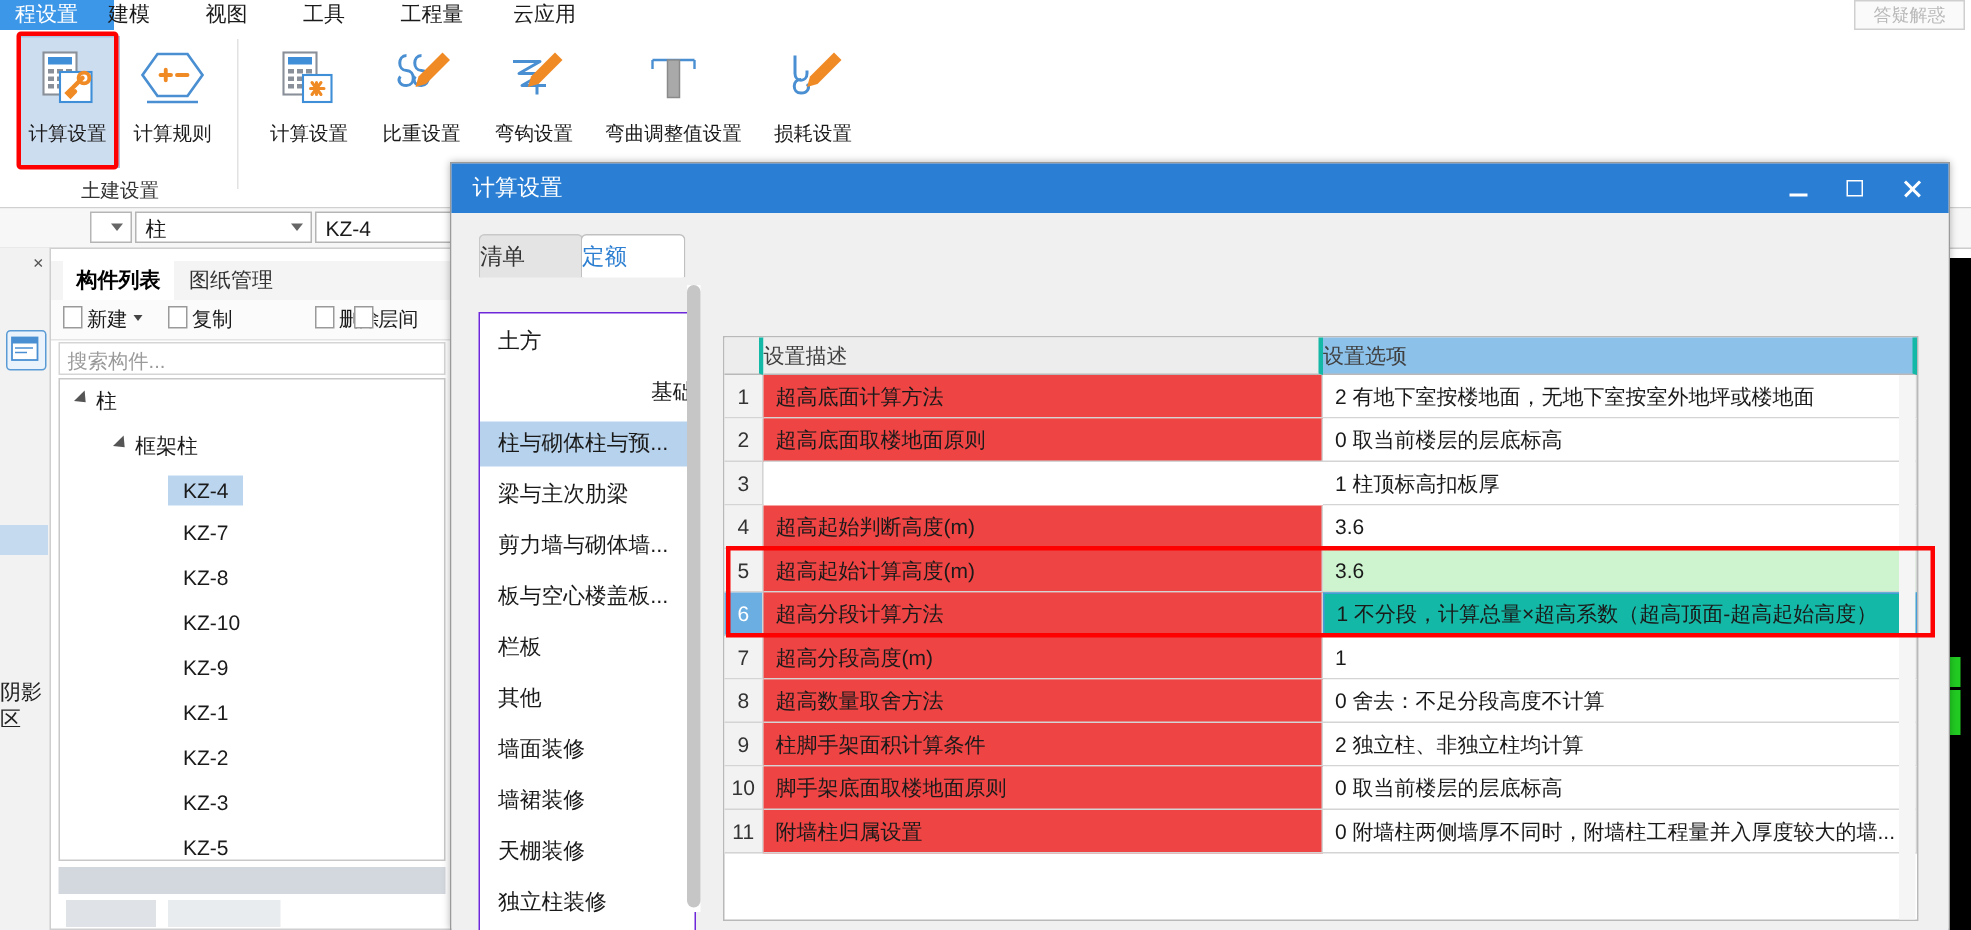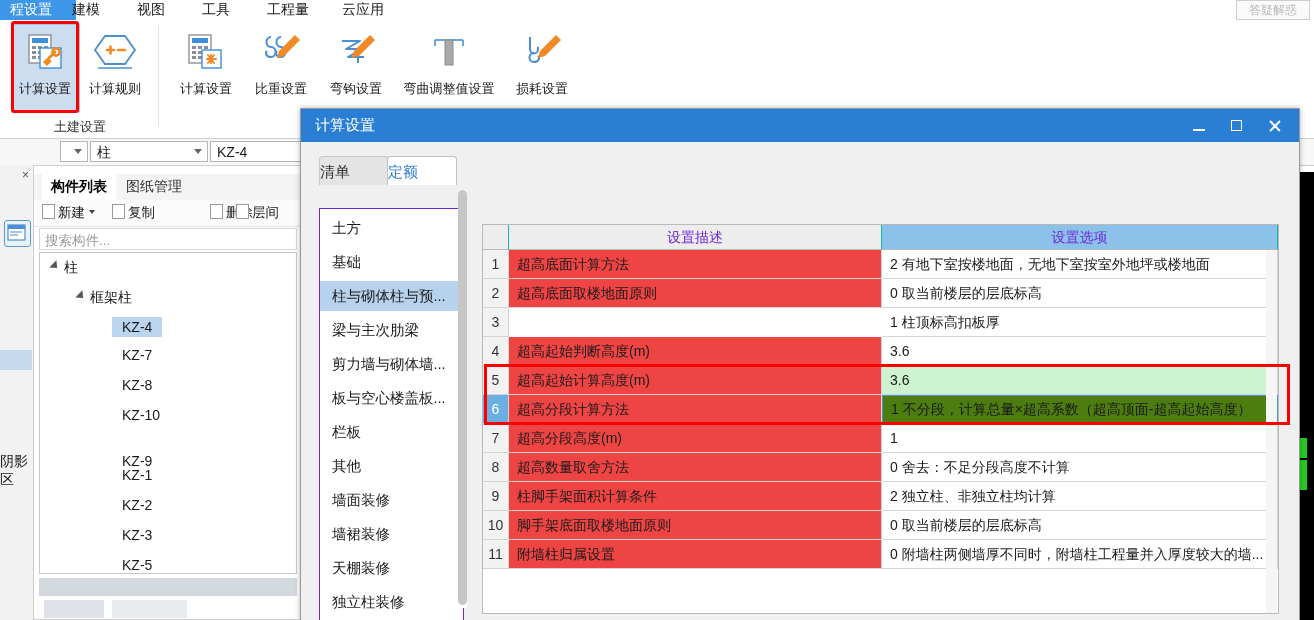--- a/index.html
+++ b/index.html
@@ -87,34 +87,34 @@
         border:1px solid #c8c8c8;border-bottom:none;border-radius:4px 4px 0 0;box-sizing:border-box;background:#e4e4e4;color:#333;}
   .dtab.active{background:#ffffff;color:#2d7fd1;border-color:#c0c0c0;}
   .dlist{position:absolute;left:18px;top:42px;width:145px;height:430px;background:#ffffff;border:1px solid #6d28d9;box-sizing:border-box;overflow:hidden;margin-top:24px;}
   .ditem{position:absolute;left:0;width:143px;height:30px;line-height:30px;font-size:14.5px;color:#1a1a1a;padding-left:12px;box-sizing:border-box;white-space:nowrap;}
   .ditem.sel{background:#b7d2ec;}
   .dscroll-track{position:absolute;left:157px;top:48px;width:9px;height:418px;background:#ffffff;}
   .dscroll-thumb{position:absolute;left:157px;top:48px;width:9px;height:415px;background:#c6c6c6;border-radius:5px;}
 
   
   .tbl{position:absolute;left:181px;top:82px;width:797px;height:390px;background:#ffffff;border:1px solid #b9b9b9;box-sizing:border-box;}
-  .th{position:absolute;top:0;height:25px;line-height:25px;text-align:center;font-size:14px;color:#6d28d9;
-      border-right:1px solid #14b8a6;border-bottom:1px solid #b9b9b9;box-sizing:border-box;}
+  .th{position:absolute;top:0;height:25px;line-height:25px;text-align:left;font-size:14px;color:#404040;
+      border-right:3px solid #14b8a6;border-bottom:1px solid #b9b9b9;box-sizing:border-box;}
   .th.c0{left:0;width:26px;background:#ededed;}
   .th.c1{left:26px;width:373px;background:#ededed;}
   .th.c2{left:399px;width:396px;background:#8cc1ea;}
   .trow{position:absolute;left:0;width:795px;height:29px;}
   .cell{position:absolute;top:0;height:29px;line-height:29px;font-size:14px;color:#1a1a1a;
         border-right:1px solid #d4d4d4;border-bottom:1px solid #d4d4d4;box-sizing:border-box;overflow:hidden;white-space:nowrap;}
   .cell.n{left:0;width:26px;text-align:center;background:#f2f2f2;color:#333;}
   .cell.d{left:26px;width:373px;background:#ef4444;padding-left:8px;}
   .cell.v{left:399px;width:396px;background:#ffffff;padding-left:8px;}
   .cell.v.green{background:#cdf3cf;}
   .cell.n.selrow{background:#6aaee2;color:#ffffff;}
-  .cell.v.editing{background:#4d7c0f;border:1.5px solid #4a9ada;line-height:26px;}
+  .cell.v.editing{background:#14b8a6;border:1.5px solid #4a9ada;line-height:26px;}
   .tbl-scroll{position:absolute;right:1px;top:25px;width:11px;height:363px;background:#f5f5f5;}
 
   .dlg-redbox{position:absolute;border:3px solid #fe0000;box-sizing:border-box;pointer-events:none;}
 </style>
 </head>
 <body>
 
 <div id="app">
 
   <div class="ribbon-tabs">
@@ -284,21 +284,21 @@
     <div class="searchbox">
       <span>搜索构件...</span>
     </div>
     <div class="tree">
       <div class="tnode" style="left:12px;top:6px;"><span class="tcaret"></span><span>柱</span></div>
       <div class="tnode" style="left:38px;top:36px;"><span class="tcaret"></span><span>框架柱</span></div>
       <div class="tleaf sel" style="left:72px;top:64px;padding:2px 10px;"><span>KZ-4</span></div>
       <div class="tleaf" style="left:82px;top:94px;"><span>KZ-7</span></div>
       <div class="tleaf" style="left:82px;top:124px;"><span>KZ-8</span></div>
       <div class="tleaf" style="left:82px;top:154px;"><span>KZ-10</span></div>
-      <div class="tleaf" style="left:82px;top:184px;margin-top:16px;"><span>KZ-9</span></div>
+      <div class="tleaf" style="left:82px;top:184px;"><span>KZ-9</span></div>
       <div class="tleaf" style="left:82px;top:214px;"><span>KZ-1</span></div>
       <div class="tleaf" style="left:82px;top:244px;"><span>KZ-2</span></div>
       <div class="tleaf" style="left:82px;top:274px;"><span>KZ-3</span></div>
       <div class="tleaf" style="left:82px;top:304px;"><span>KZ-5</span></div>
     </div>
     <div class="panel-bottom"></div>
     <div class="panel-bottom2"></div>
     <div class="panel-bottom3"></div>
   </div>
 
@@ -323,21 +323,21 @@
 
     <div class="dlg-body">
 
       <div class="dtabs">
         <div class="dtab" style="left:0;"><span>清单</span></div>
         <div class="dtab active" style="left:68px;"><span>定额</span></div>
       </div>
 
       <div class="dlist">
         <div class="ditem" style="top:4px;"><span>土方</span></div>
-        <div class="ditem" style="top:38px;"><span>基础</span></div>
+        <div class="ditem" style="top:38px;text-align:right;"><span>基础</span></div>
         <div class="ditem sel" style="top:72px;"><span>柱与砌体柱与预...</span></div>
         <div class="ditem" style="top:106px;"><span>梁与主次肋梁</span></div>
         <div class="ditem" style="top:140px;"><span>剪力墙与砌体墙...</span></div>
         <div class="ditem" style="top:174px;"><span>板与空心楼盖板...</span></div>
         <div class="ditem" style="top:242px;"><span>其他</span></div>
         <div class="ditem" style="top:208px;"><span>栏板</span></div>
         <div class="ditem" style="top:276px;"><span>墙面装修</span></div>
         <div class="ditem" style="top:310px;"><span>墙裙装修</span></div>
         <div class="ditem" style="top:344px;"><span>天棚装修</span></div>
         <div class="ditem" style="top:378px;"><span>独立柱装修</span></div>

